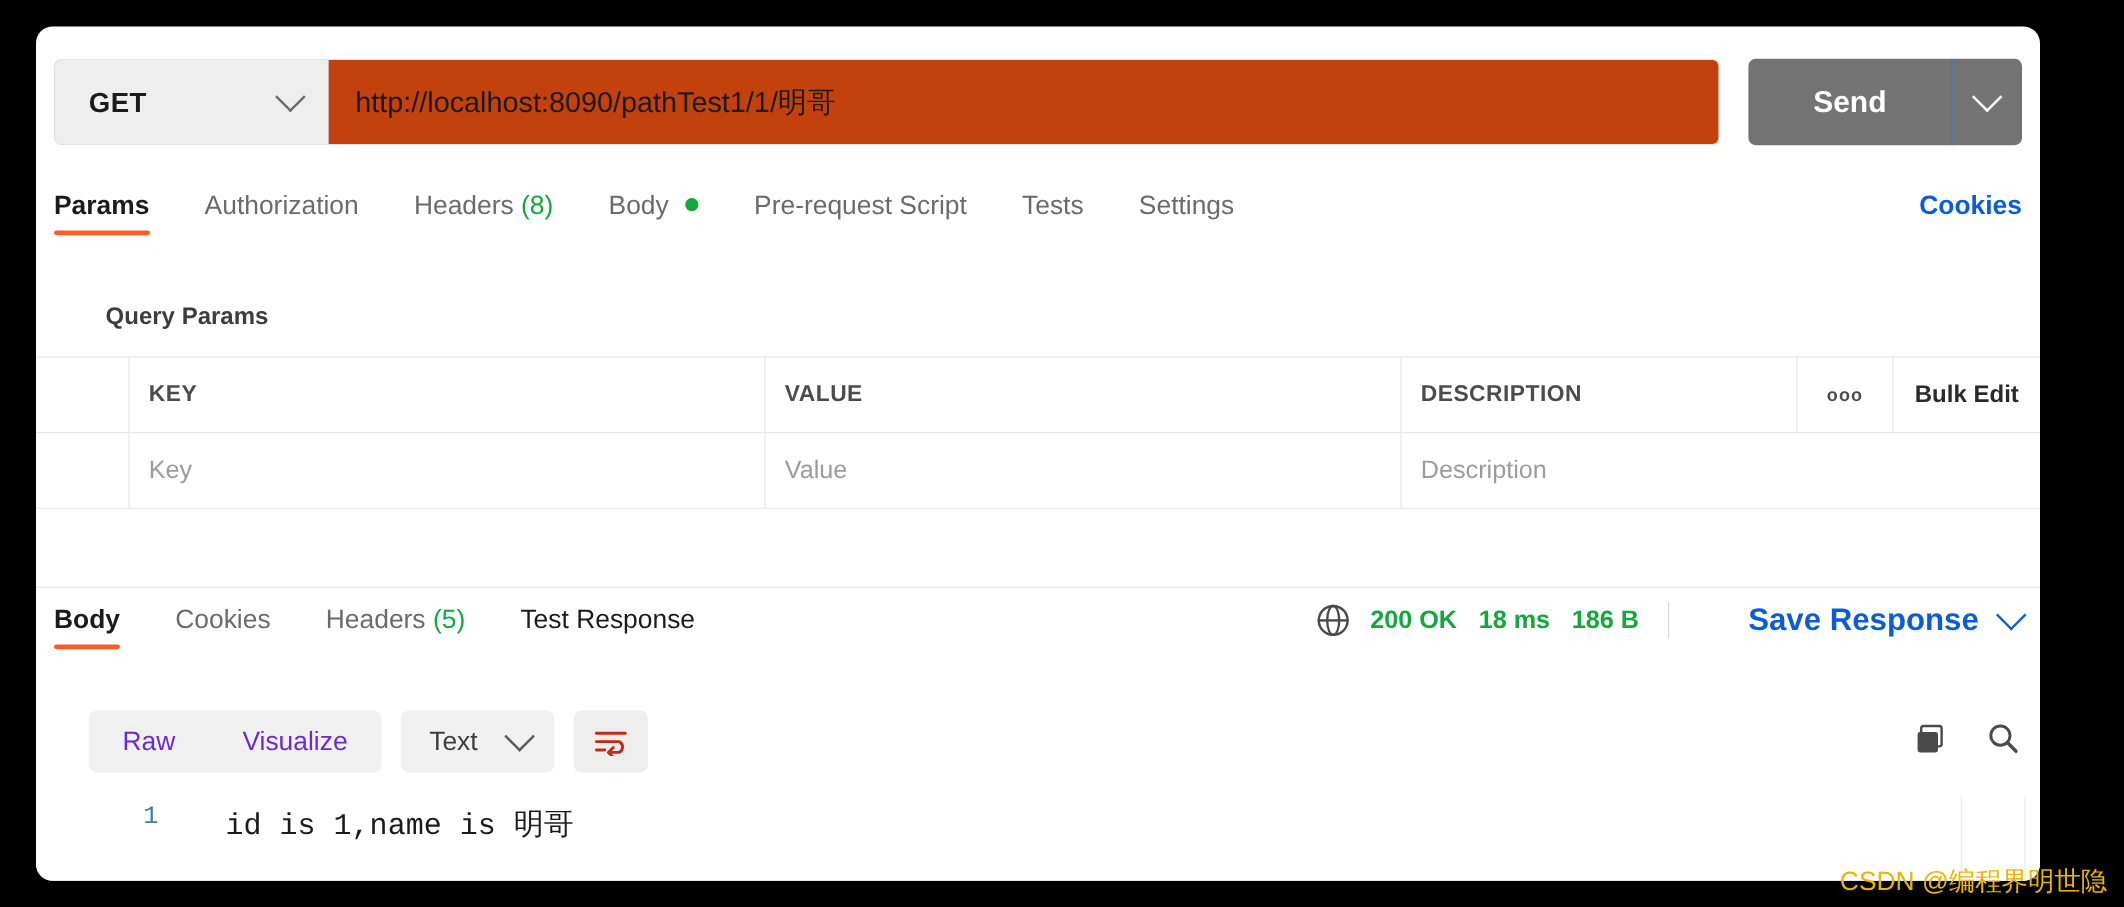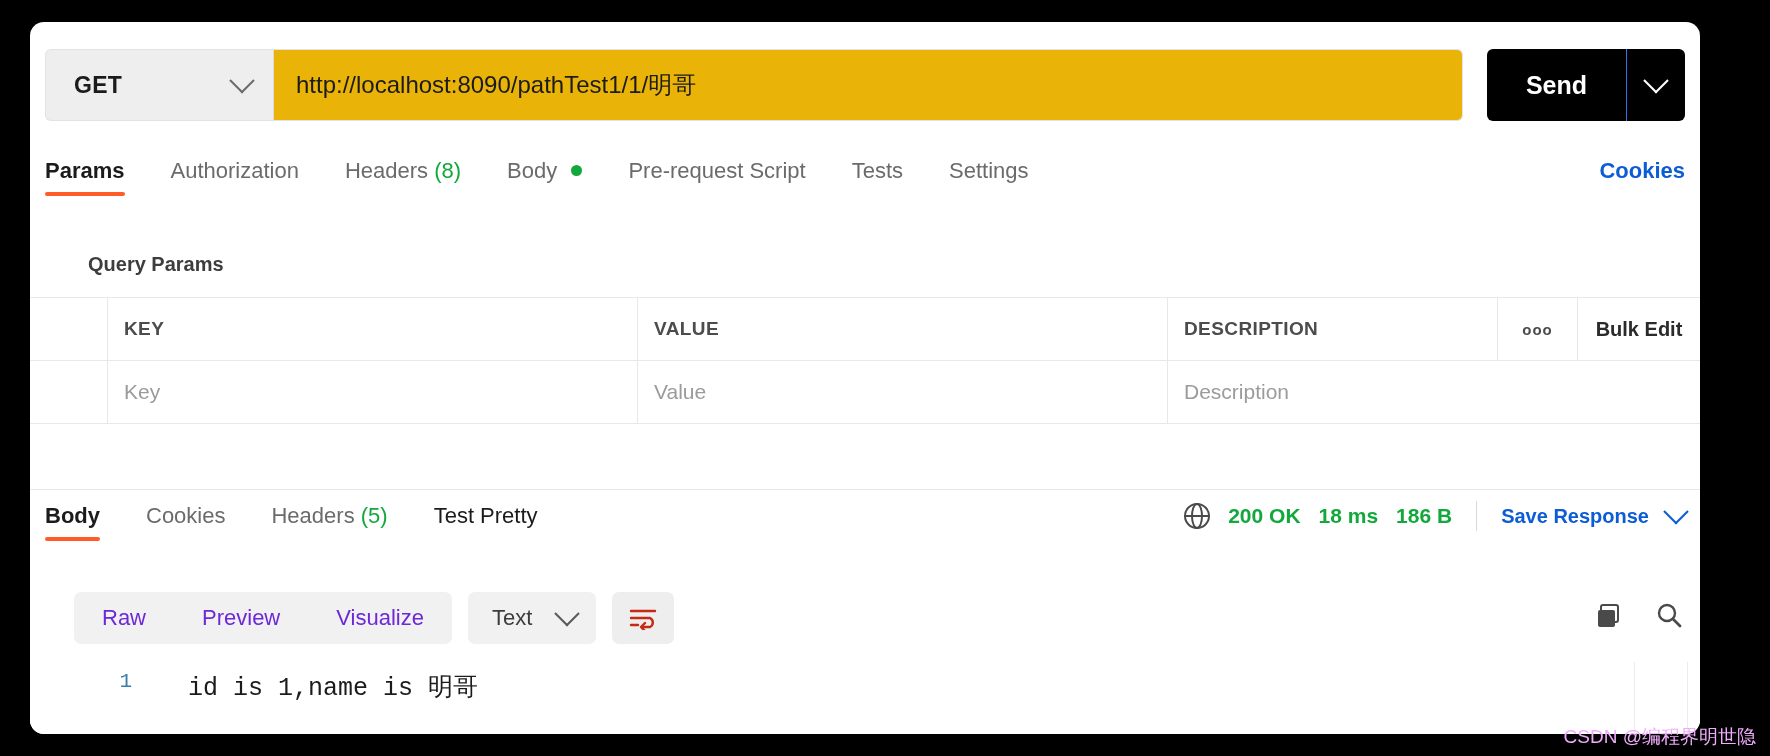--- a/index.html
+++ b/index.html
@@ -57,41 +57,41 @@
   }
   .method-label {
     font-size: 23px;
     font-weight: 700;
     color: #1b1b1b;
     letter-spacing: 0.3px;
   }
 
   .url-input-box {
     flex: 1;
-    background: #eab308;
+    background: #c2410c;
     border: 1px solid #e3e3e3;
     border-left: 1px solid #dcdcdc;
     border-radius: 0 6px 6px 0;
     display: flex;
     align-items: center;
     padding: 12px 22px;
     box-sizing: border-box;
     cursor: text;
     margin-right: 24px;
   }
   .url-text {
     font-size: 24px;
     color: #1b1b1b;
     white-space: nowrap;
     overflow: hidden;
   }
 
   .send-btn {
-    width: 198px;
-    background: #000000;
+    width: 228px;
+    background: #737373;
     border-radius: 6px;
     display: flex;
     align-items: stretch;
     cursor: pointer;
   }
   .send-main {
     flex: 1;
     display: flex;
     align-items: center;
     justify-content: center;
@@ -295,25 +295,26 @@
     font-weight: 600;
     white-space: nowrap;
   }
   .vsep {
     width: 1px;
     height: 30px;
     background: #d8d8d8;
     margin: 0 6px;
   }
   .save-resp {
-    font-size: 20px;
+    font-size: 26px;
     font-weight: 700;
     color: #0b5cd5;
     cursor: pointer;
     white-space: nowrap;
+    margin-left: 42px;
   }
   .save-caret {
     color: #0b5cd5;
     display: flex;
     align-items: center;
     cursor: pointer;
   }
 
   
   .body-toolbar {
@@ -417,22 +418,22 @@
     border: 1px solid #ededed;
     border-top: none;
     box-sizing: border-box;
   }
 
   
   .watermark {
     position: absolute;
     right: 14px;
     bottom: 6px;
-    font-size: 19px;
-    color: #f0abfc;
+    font-size: 22px;
+    color: #eab308;
     white-space: nowrap;
   }
 </style>
 </head>
 <body>
 
 <div id="root">
   <div class="card">
 
     <div class="url-row">
@@ -524,40 +525,39 @@
         <span>Body</span>
       </div>
       <div class="tab">
         <span>Cookies</span>
       </div>
       <div class="tab">
         <span>Headers</span>
         <span class="count">(5)</span>
       </div>
       <div class="tab" style="color:#1b1b1b;">
-        <span>Test Pretty</span>
+        <span>Test Response</span>
       </div>
 
       <div class="resp-status">
         <span class="globe-icon"></span>
         <span class="stat">200 OK</span>
         <span class="stat">18 ms</span>
         <span class="stat">186 B</span>
         <span class="vsep"></span>
         <span class="save-resp">Save Response</span>
         <span class="save-caret">
           <span class="chev thin"></span>
         </span>
       </div>
     </div>
 
     <div class="body-toolbar">
       <div class="seg-group">
         <div class="seg">Raw</div>
-        <div class="seg">Preview</div>
         <div class="seg">Visualize</div>
       </div>
 
       <div class="text-select">
         <span>Text</span>
         <span style="color:#5a5a5a;display:flex;align-items:center;">
           <span class="chev thin"></span>
         </span>
       </div>
 

